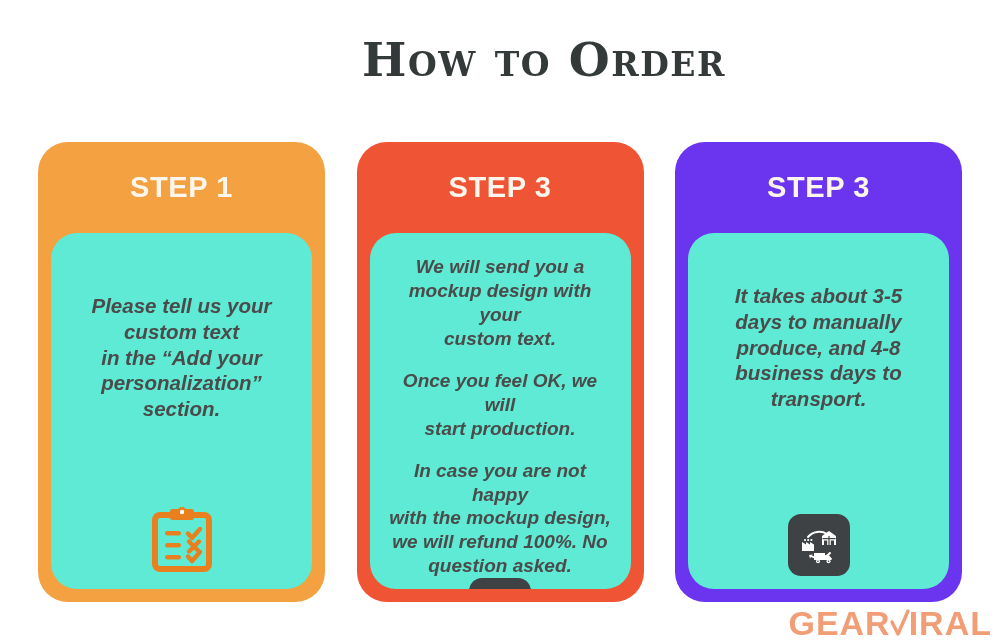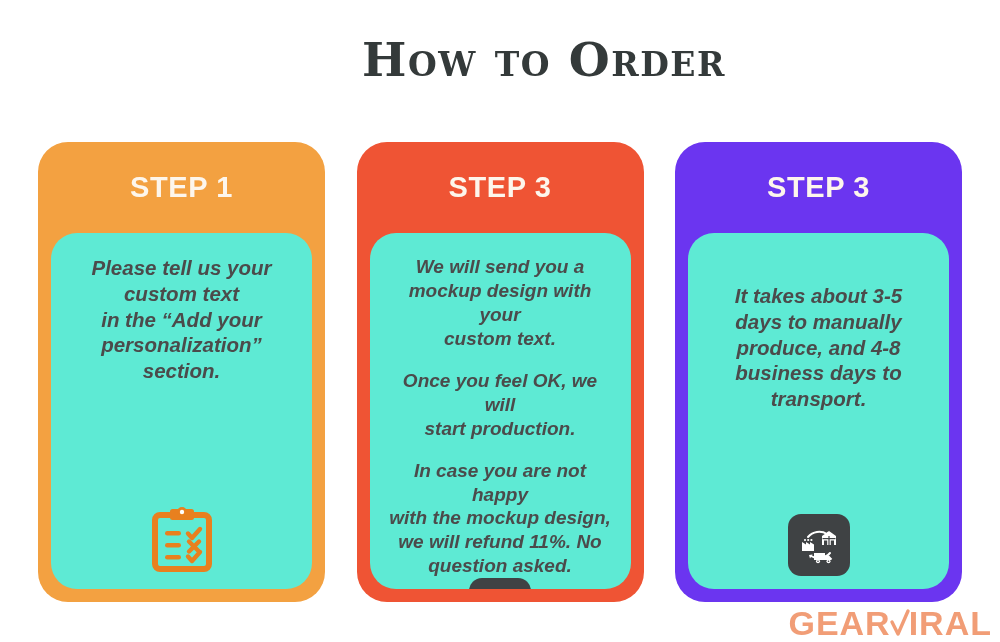--- a/index.html
+++ b/index.html
@@ -98,20 +98,21 @@
     width: 100%;
     text-align: center;
     color: #4b4b4b;
     font-weight: 700;
     line-height: 1.26;
     white-space: pre-line;
   }
 
   .card.orange .body-text {
     font-size: 20.5px;
+    margin-top: 38px;
   }
   .card.red .body-text {
     font-size: 19px;
     margin-top: 0px;
   }
   .card.red .body-text + .body-text { margin-top: 18px; }
   .card.purple .body-text {
     font-size: 20.5px;
     margin-top: 28px;
   }
@@ -202,21 +203,21 @@
     <div class="card red" style="background: rgb(239, 84, 52);">
       <div class="card-header">STEP 3</div>
       <div class="card-body">
         <div class="body-text">We will send you a
 mockup design with your
 custom text.</div>
         <div class="body-text">Once you feel OK, we will
 start production.</div>
         <div class="body-text">In case you are not happy
 with the mockup design,
-we will refund 11%. No
+we will refund 100%. No
 question asked.</div>
         <div class="icon-slot">
           <span class="icon-tile">
             
           </span>
         </div>
       </div>
     </div>
 
     <div class="card purple" style="background: rgb(107, 53, 240);">

